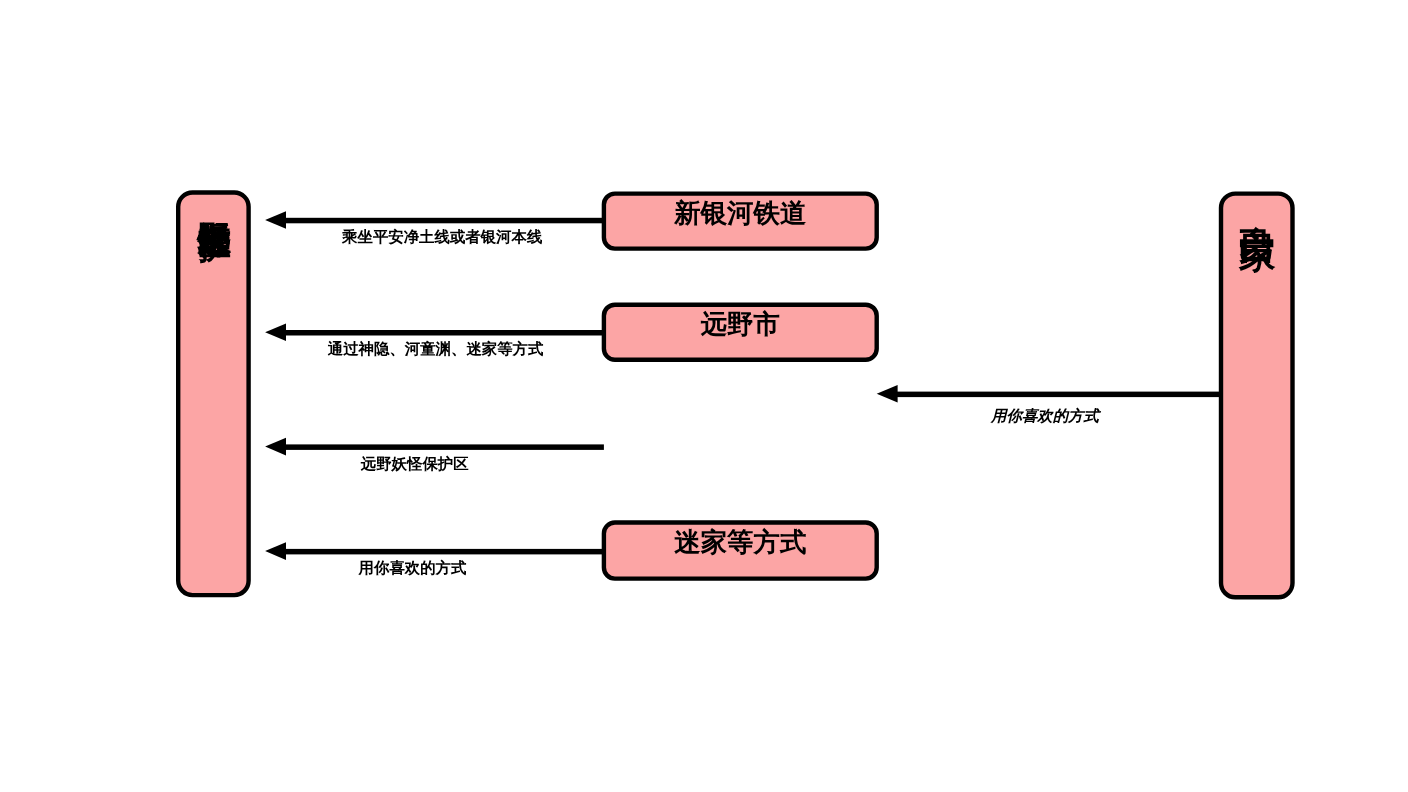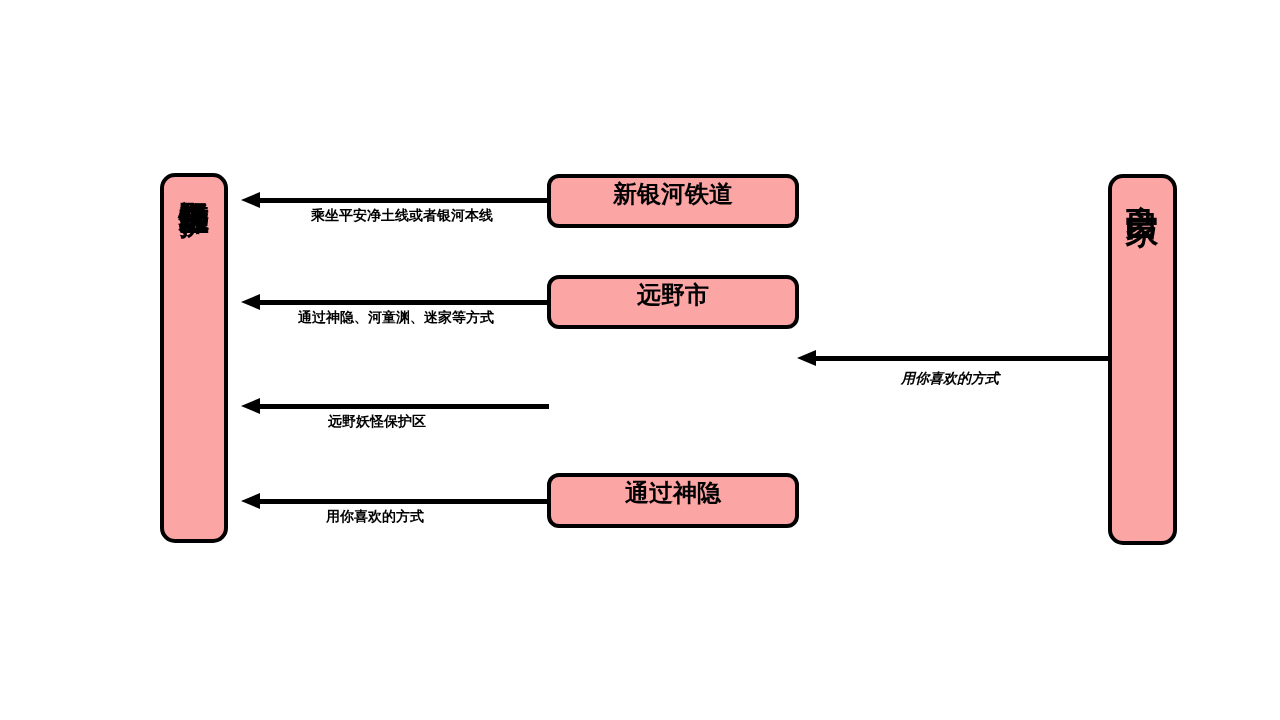--- a/index.html
+++ b/index.html
@@ -110,21 +110,21 @@
     <span class="v-label">自己家</span>
   </div>
 
   <div class="node mid-node" id="via-box-0">
     <span>新银河铁道</span>
   </div>
   <div class="node mid-node" id="via-box-1">
     <span>远野市</span>
   </div>
   <div class="node mid-node" id="via-box-3">
-    <span>通过神隐</span>
+    <span>迷家等方式</span>
   </div>
 
   <div class="arrow-head" id="arrow-0-head"></div>
   <div class="arrow-shaft" id="arrow-0-shaft"></div>
 
   <div class="arrow-head" id="arrow-1-head"></div>
   <div class="arrow-shaft" id="arrow-1-shaft"></div>
 
   <div class="arrow-head" id="arrow-2-head"></div>
   <div class="arrow-shaft" id="arrow-2-shaft"></div>

